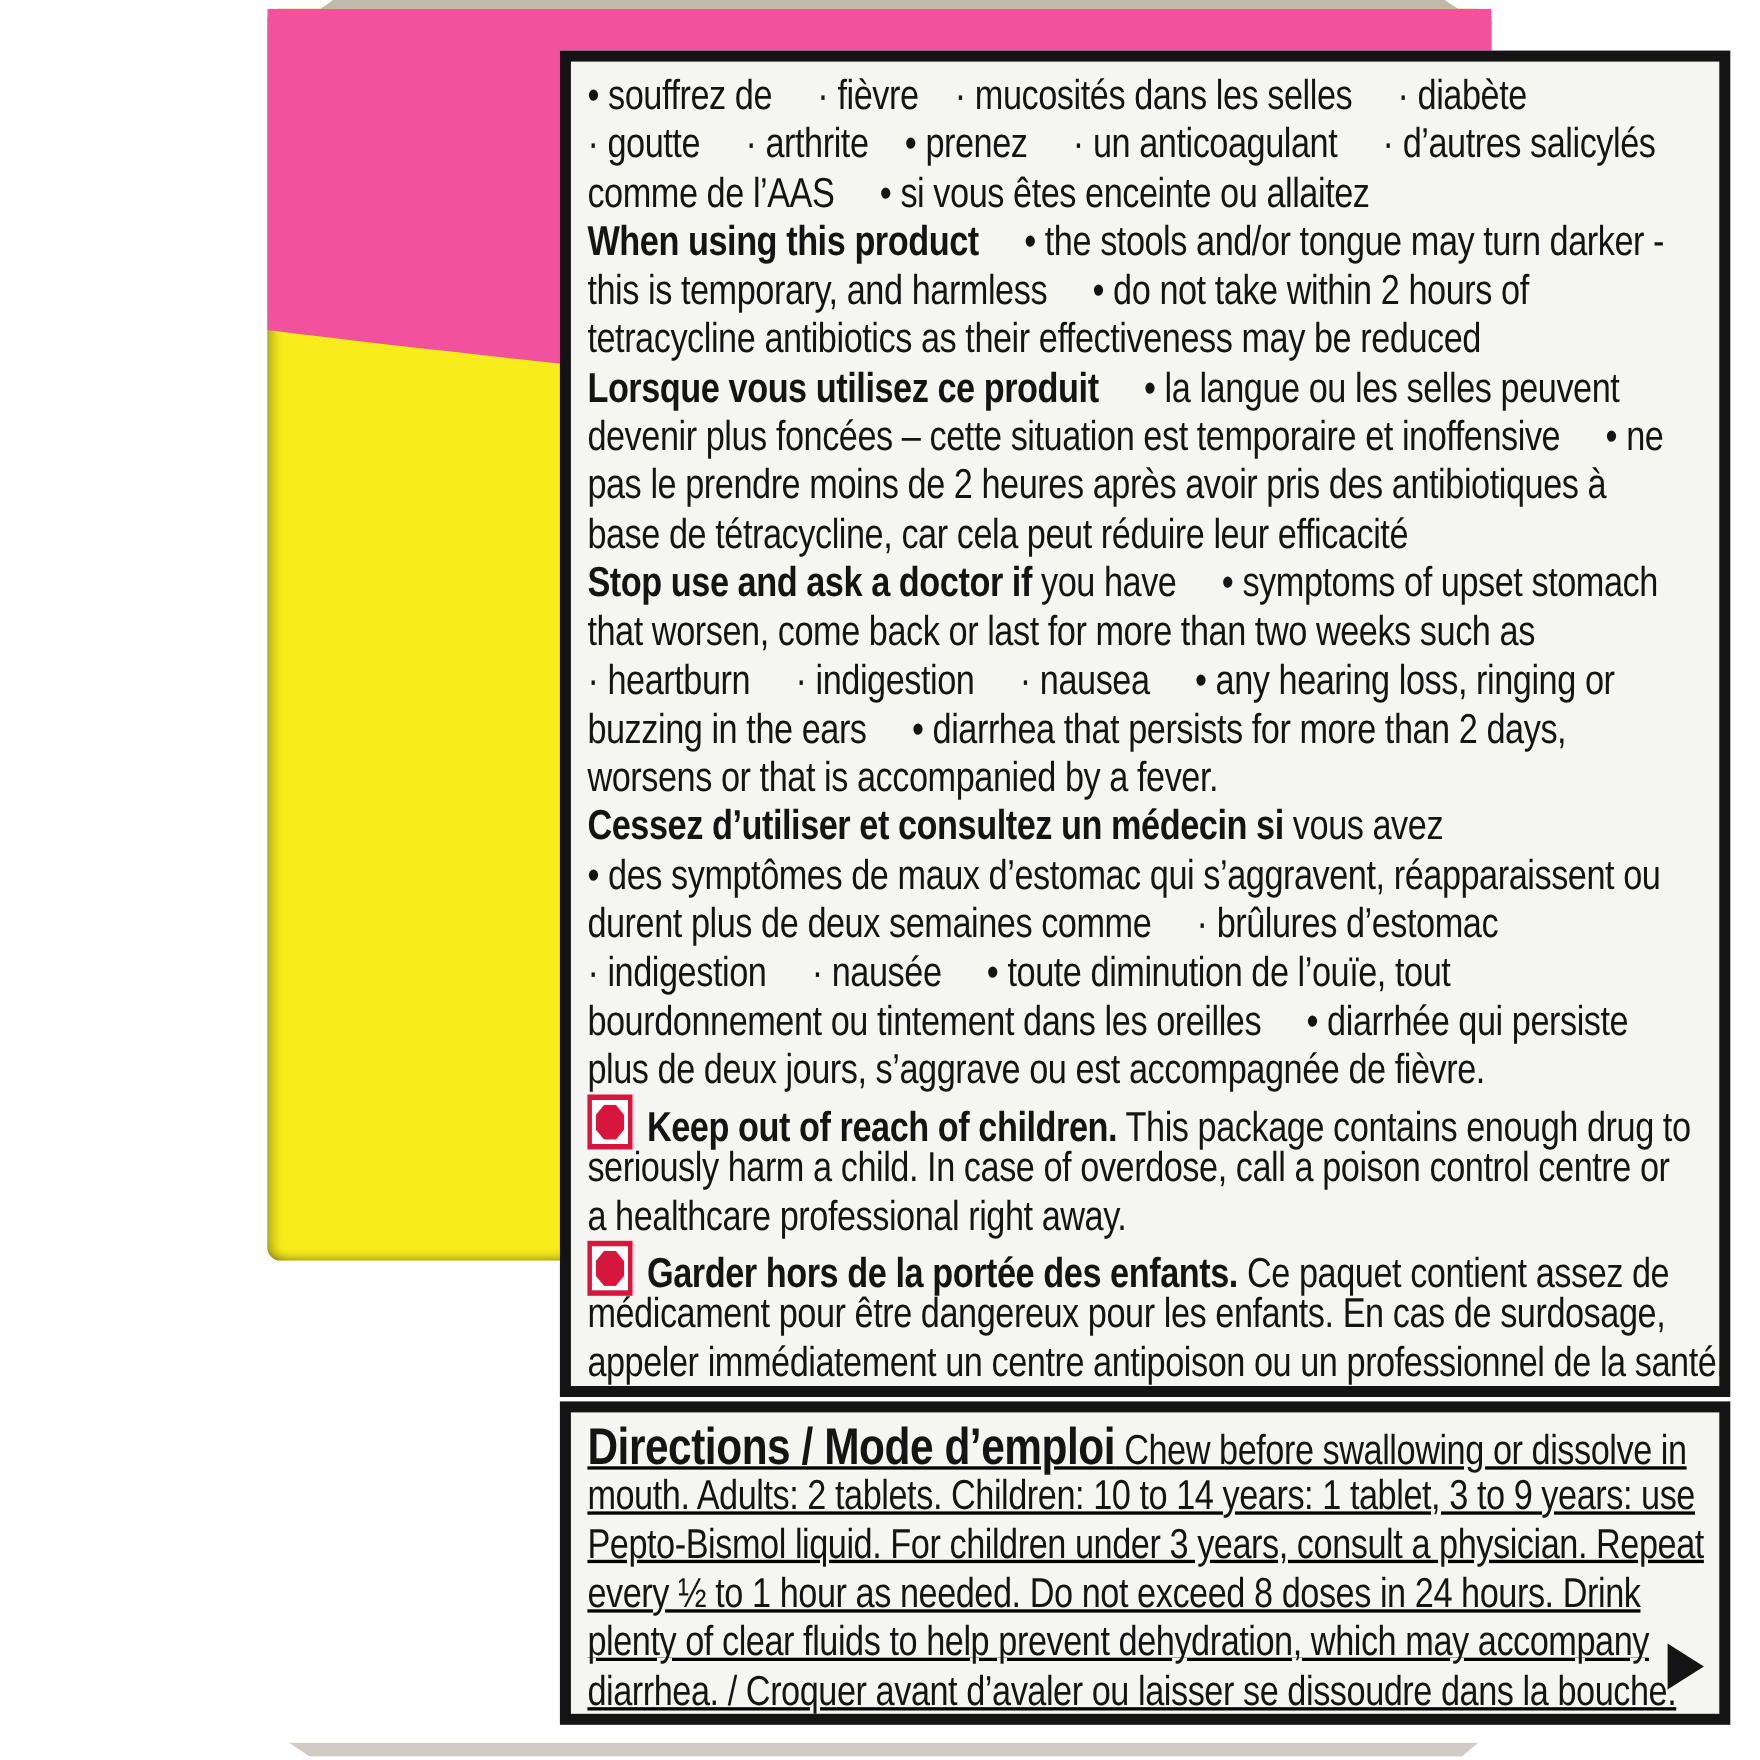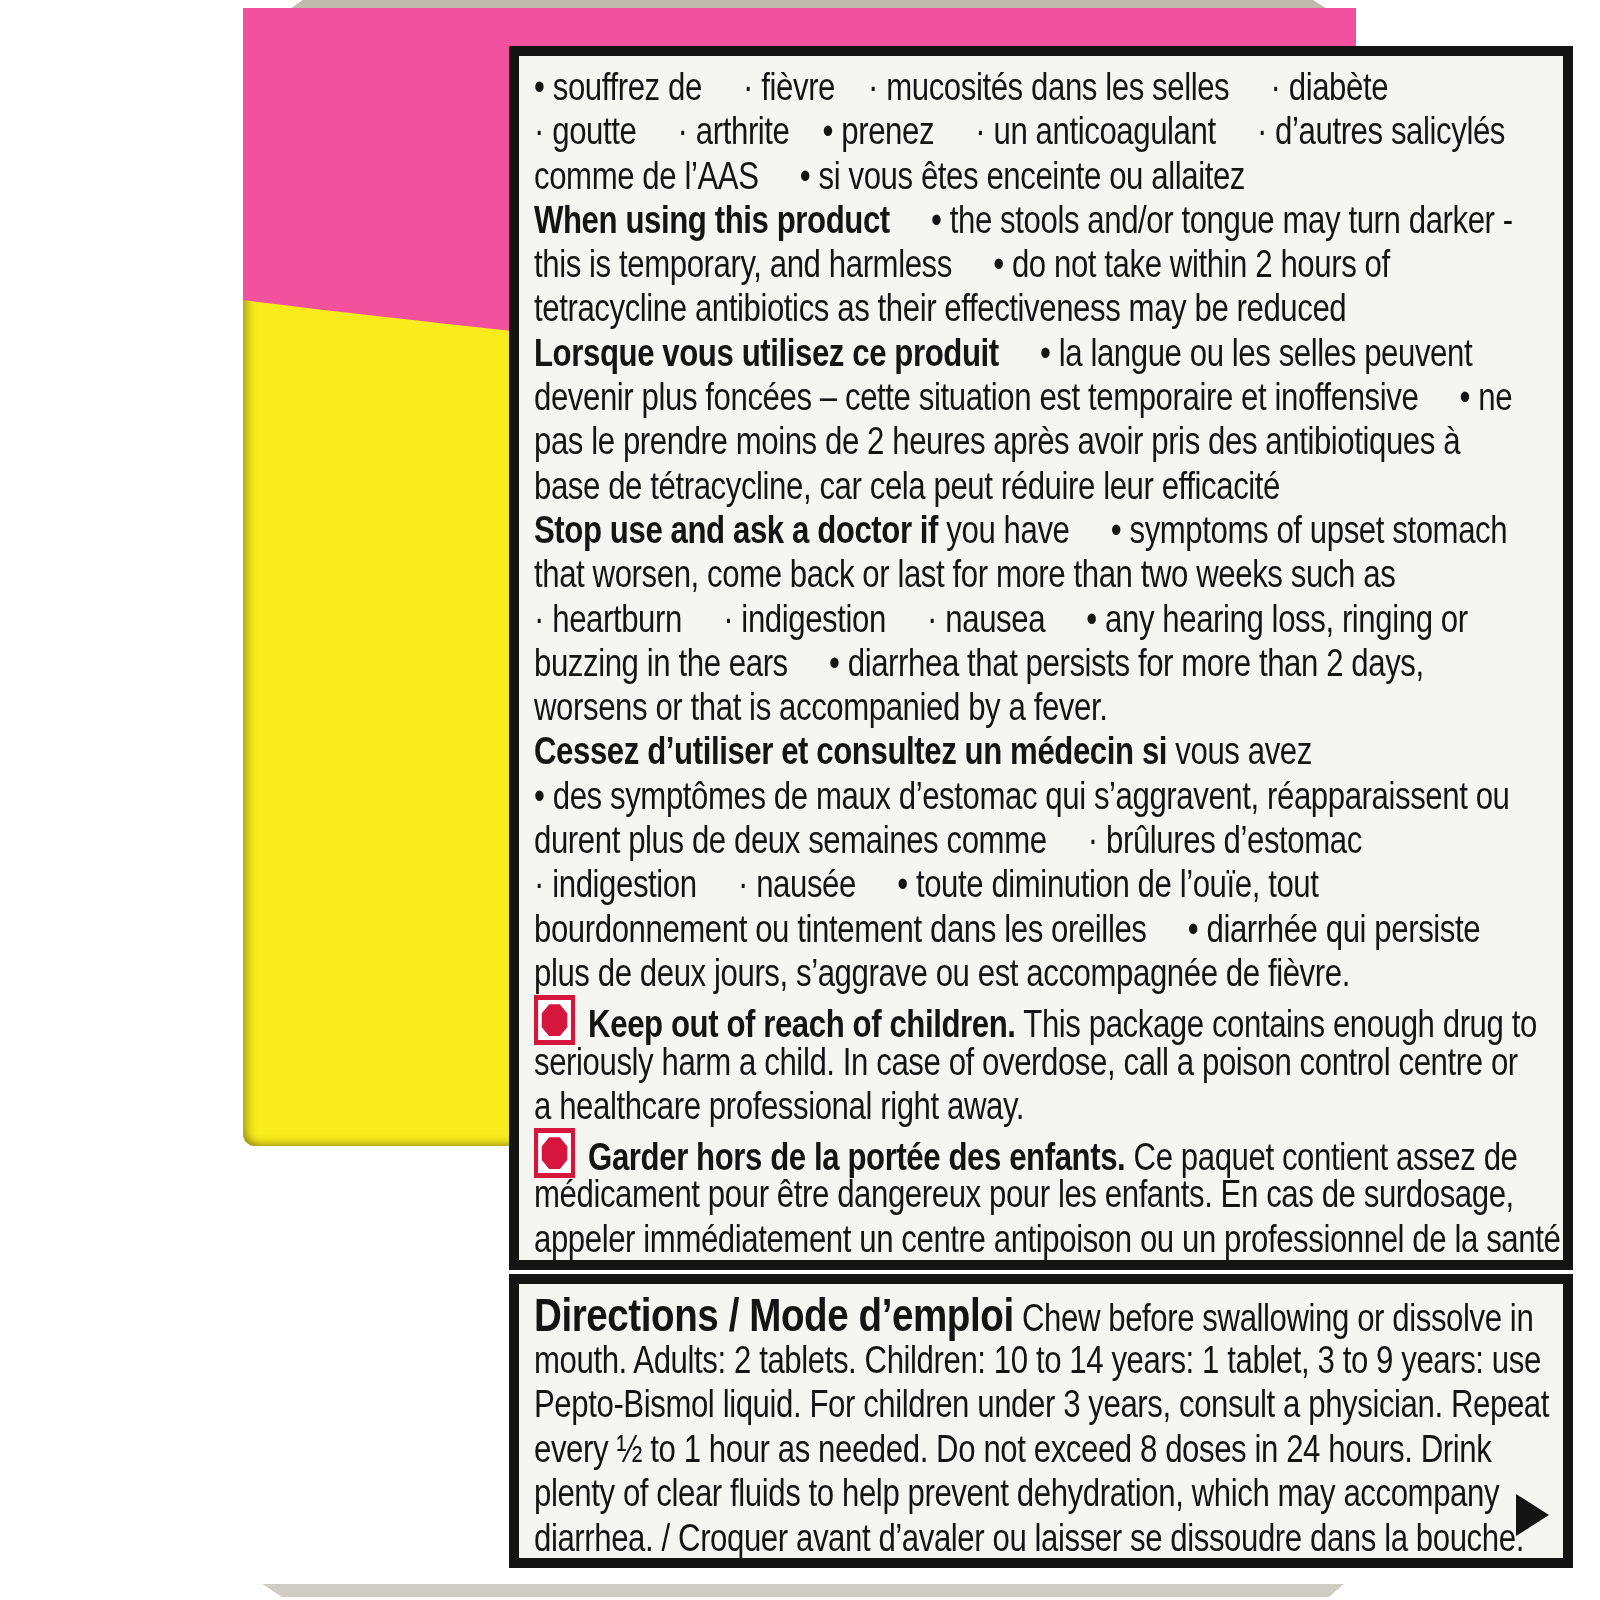--- a/index.html
+++ b/index.html
@@ -18,21 +18,21 @@
             border-radius:10px 14px 12px 12px;
             box-shadow:inset 9px 0 10px -4px rgba(0,0,0,.28),
                        inset -11px 0 12px -5px rgba(0,0,0,.32),
                        inset 0 -7px 9px -4px rgba(0,0,0,.22),
                        inset 0 5px 5px -3px rgba(255,255,255,.35);}
   .pink-wave{position:absolute;left:0;top:0;width:1113px;height:1578px;display:block;}
 
   .panel{position:absolute;left:266px;width:1064px;box-sizing:border-box;
          background:var(--label);border:10px solid var(--ink);}
   .panel-warnings{top:38px;height:1224px;}
-  .panel-directions{top:1266px;height:294px;}
+  .panel-directions{top:1266px;height:294px;text-decoration:underline;}
 
   .lines{padding:9px 6px 0 15px;}
   .line{height:44.3px;line-height:44.3px;white-space:pre;font-size:38px;color:var(--ink);
         transform:scaleX(0.82);transform-origin:0 50%;letter-spacing:-0.5px;}
   .panel-directions .line{height:44.6px;line-height:44.6px;}
   .seg-b{font-weight:bold;}
   .seg-h{font-weight:bold;font-size:47px;}
 
   .hazbox{display:inline-block;position:relative;width:40px;height:40px;
           border:5px solid var(--red);background:#ffffff;margin-right:16px;

